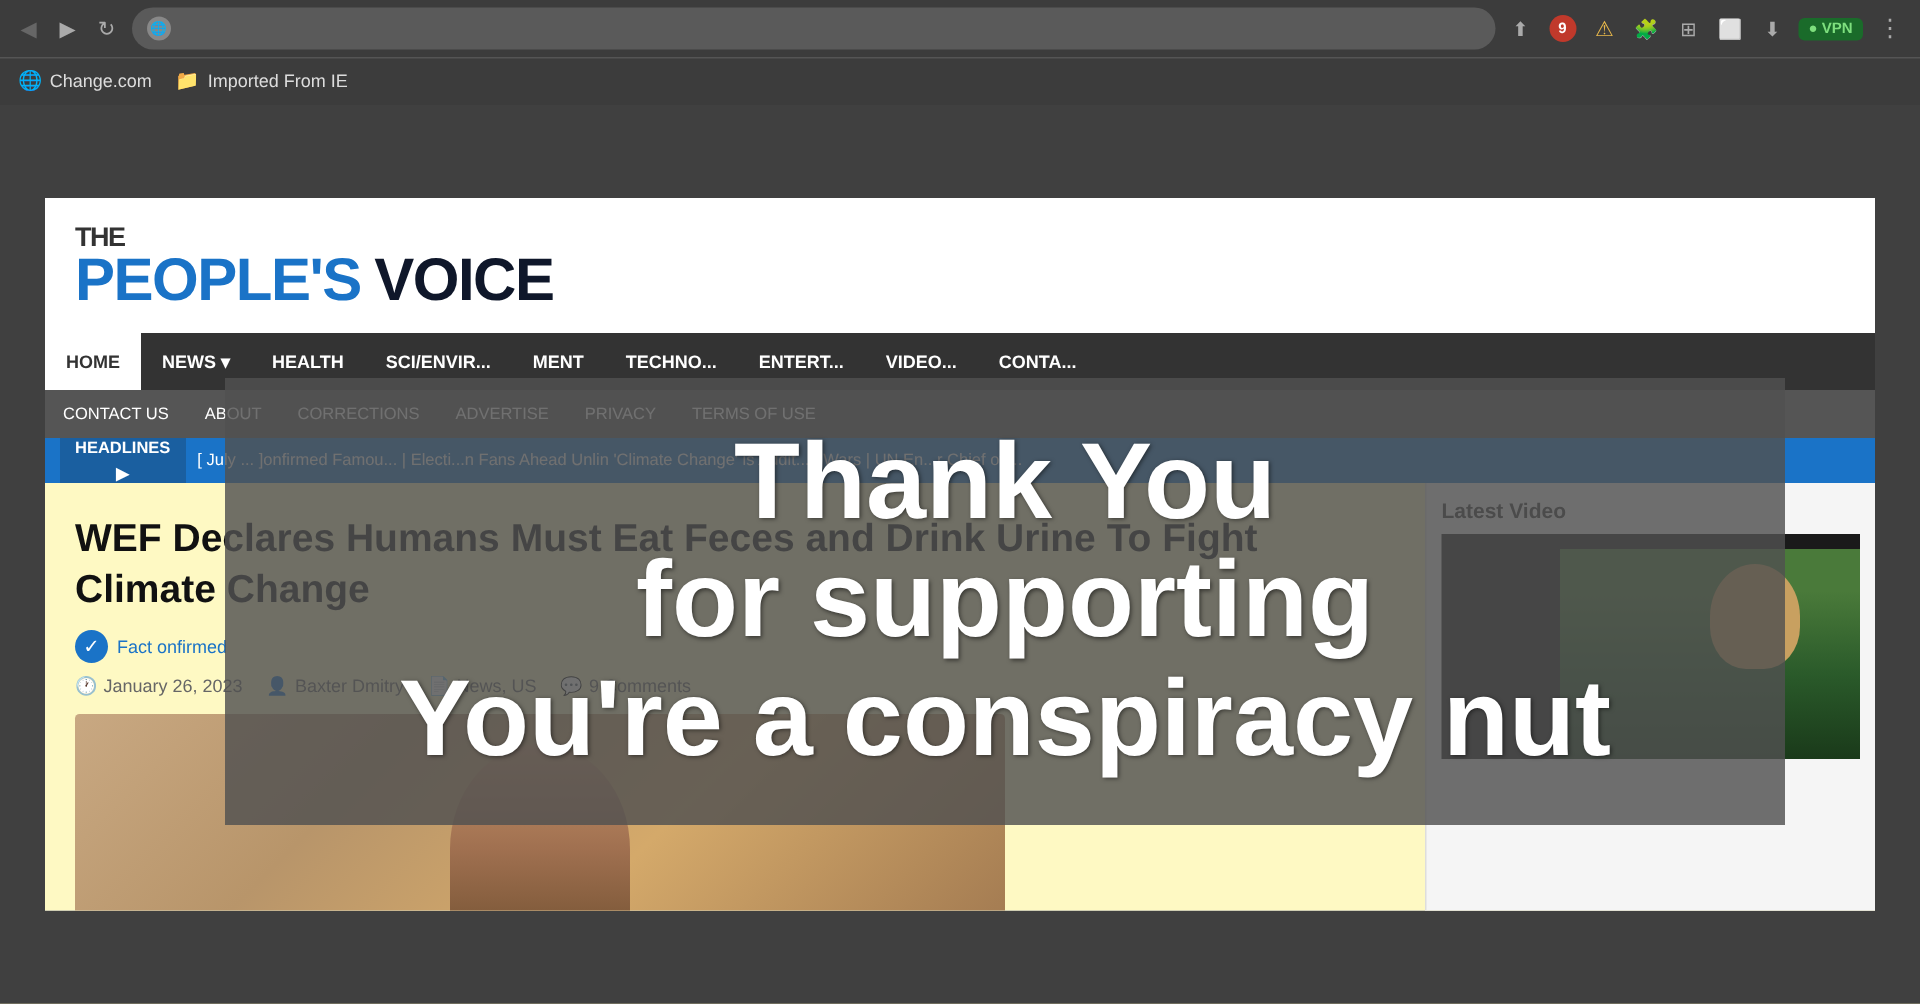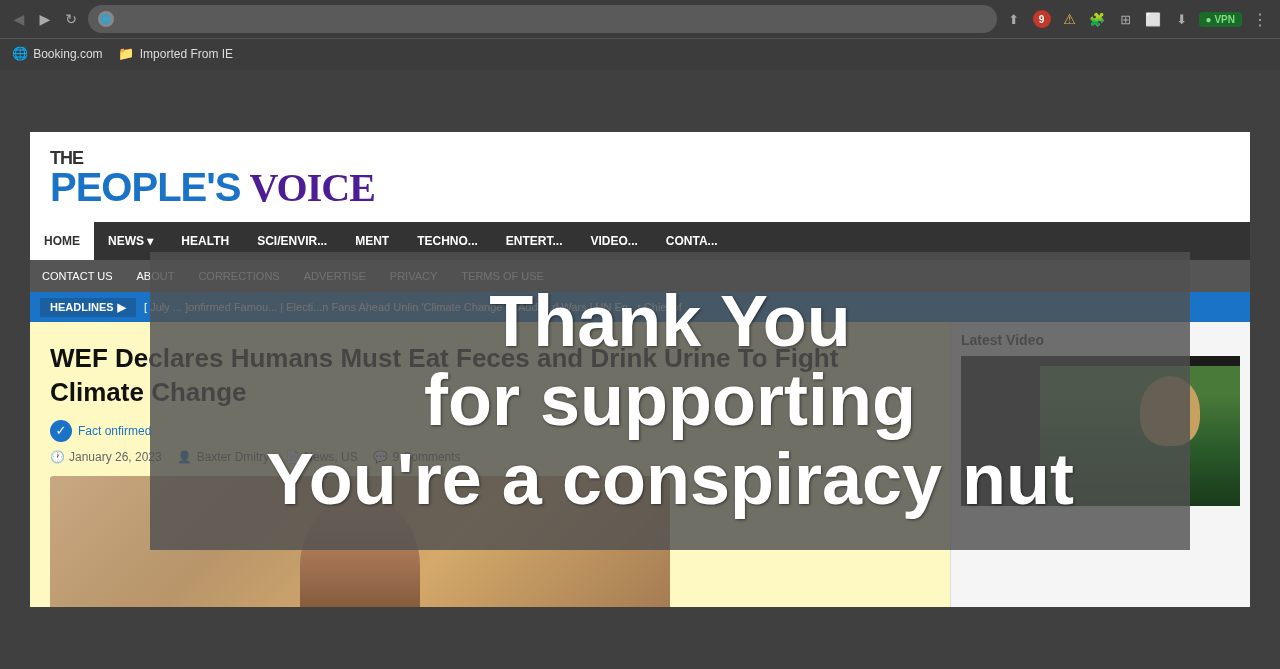--- a/index.html
+++ b/index.html
@@ -174,25 +174,24 @@
       line-height: 1;
       display: block;
     }
     .logo-peoples {
       color: #1a73c7;
       font-size: 40px;
       font-weight: 900;
       line-height: 1;
     }
     .logo-voice {
-      color: #4c1d95;
+      color: #0f172a;
       font-size: 40px;
       font-weight: 900;
       line-height: 1;
-      font-family: Liberation Serif, serif;
     }
     .logo-text-wrapper {
       display: flex;
       flex-direction: column;
     }
 
     
     .main-nav {
       background: #333;
       height: 38px;
@@ -244,20 +243,21 @@
       background: #1a5fa0;
       color: white;
       font-size: 11px;
       font-weight: bold;
       padding: 3px 10px;
       text-transform: uppercase;
       display: flex;
       align-items: center;
       gap: 4px;
       flex-shrink: 0;
+      flex-direction: column;
     }
     .headlines-text {
       color: white;
       font-size: 11px;
       white-space: nowrap;
       overflow: hidden;
     }
 
     
     .content-area {
@@ -447,21 +447,21 @@
         <div class="toolbar-icon">⊞</div>
         <div class="toolbar-icon">⬜</div>
         <div class="toolbar-icon">⬇</div>
         <div class="vpn-badge">● VPN</div>
         <div class="menu-dots">⋮</div>
       </div>
     </div>
     <div class="bookmarks-bar">
       <div class="bookmark-item">
         <span class="bookmark-icon">🌐</span>
-        <span>Booking.com</span>
+        <span>Change.com</span>
       </div>
       <div class="bookmark-item">
         <span class="bookmark-icon bookmark-folder">📁</span>
         <span>Imported From IE</span>
       </div>
     </div>
   </div>
 
   <div class="webpage-outer">
     <div class="webpage">

